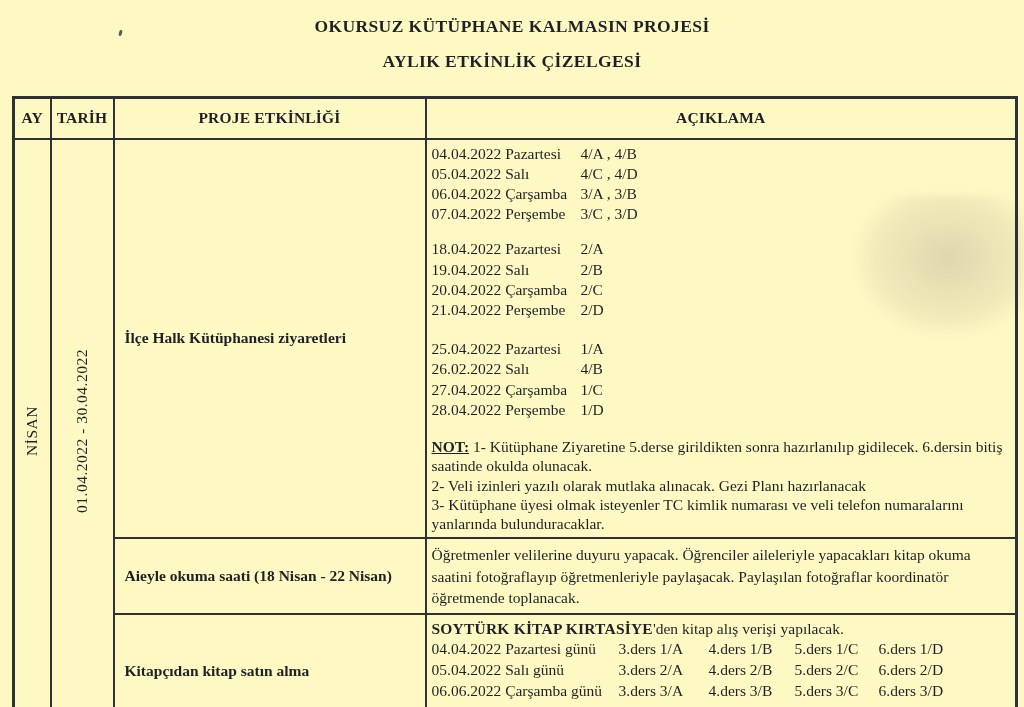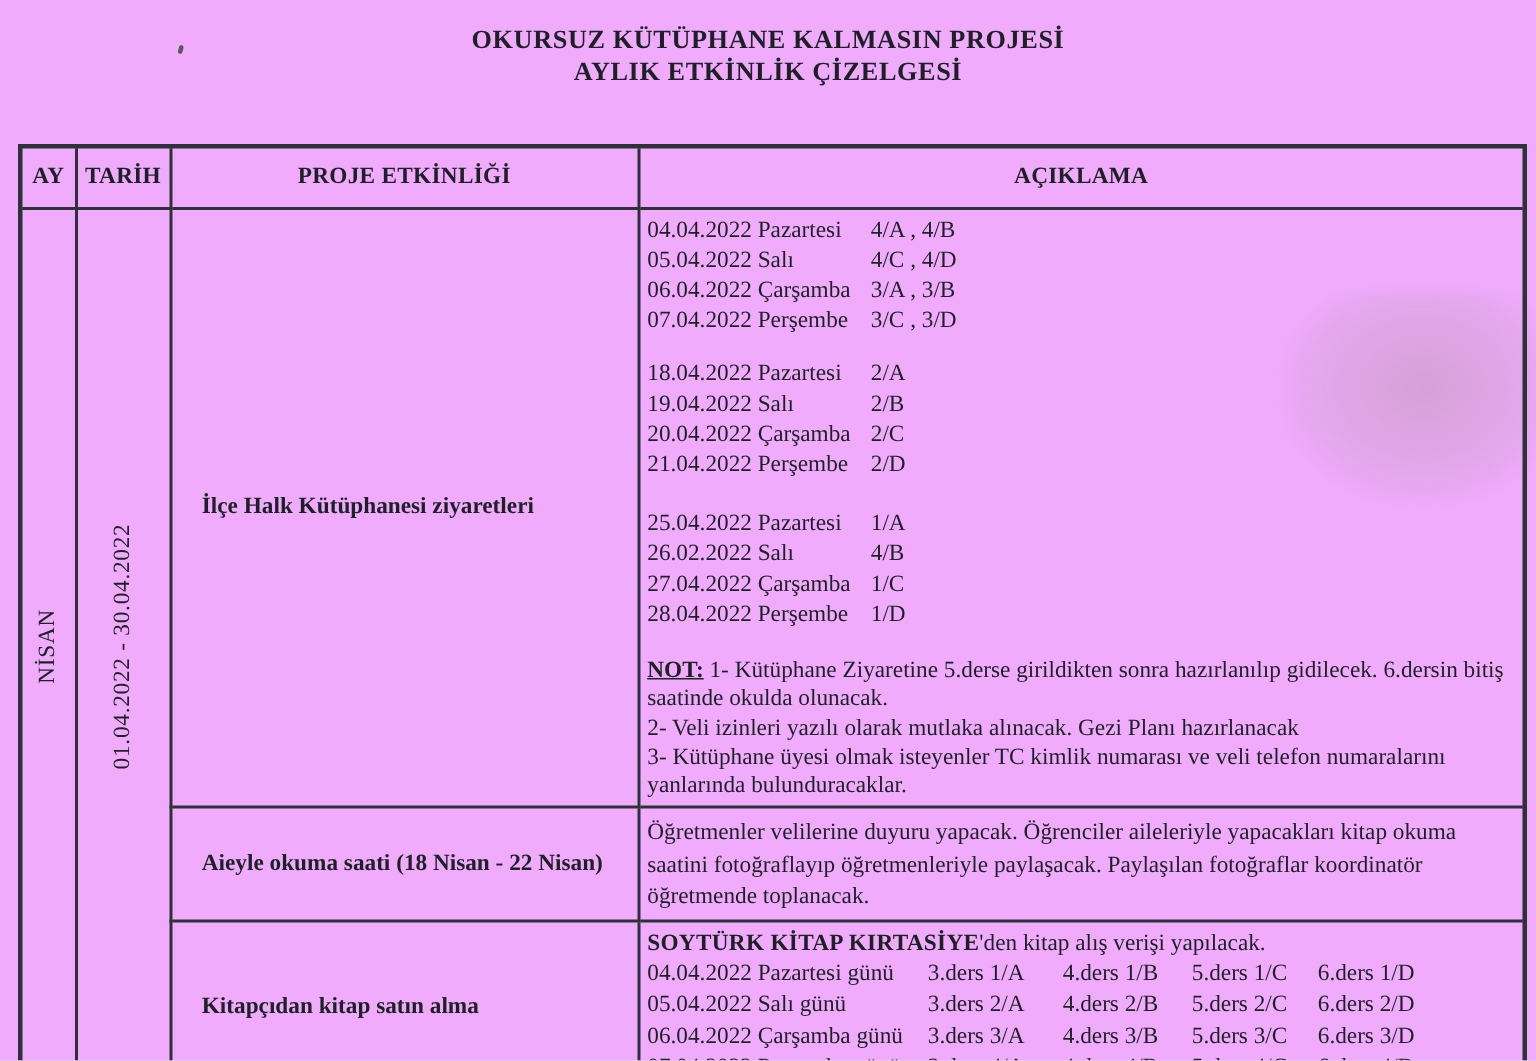--- a/index.html
+++ b/index.html
@@ -1,39 +1,39 @@
 <!DOCTYPE html>
 <html><head>
 <meta charset="utf-8">
 <style>
   * { margin:0; padding:0; box-sizing:border-box; }
   html,body { background:#dddedc; }
   .page {
     position:relative;
     width:1024px; height:707px;
-    background:#f0abfc;
+    background:#fef9c3;
     font-family:"Liberation Serif","DejaVu Serif",serif;
     color:#1d2126;
     overflow:hidden;
   }
   
   .stain {
     position:absolute; left:855px; top:195px; width:170px; height:140px;
     background:radial-gradient(ellipse at 55% 45%, rgba(150,138,128,0.30), rgba(150,138,128,0.12) 55%, rgba(150,138,128,0) 75%);
     filter:blur(3px);
     pointer-events:none;
   }
   .speck {
     position:absolute; left:119px; top:30px; width:3px; height:6px;
     background:#5a5a58; border-radius:2px; transform:rotate(15deg);
     pointer-events:none;
   }
   .title-block { position:absolute; top:0; left:0; width:100%; text-align:center; }
   .title-1 { margin-top:16px; font-size:17.5px; font-weight:bold; letter-spacing:0.4px; }
-  .title-2 { font-size:17.5px; font-weight:bold; letter-spacing:0.4px; }
+  .title-2 { margin-top:14px; font-size:17.5px; font-weight:bold; letter-spacing:0.4px; }
 
   table.doc-table {
     position:absolute; left:12px; top:96px;
     width:1003px;
     border-collapse:collapse;
     table-layout:fixed;
     background:transparent;
   }
   table.doc-table th, table.doc-table td {
     border:2.5px solid #2c3238;
@@ -57,21 +57,21 @@
   td.vcell { text-align:center; }
   .vertical {
     writing-mode:vertical-rl;
     transform:rotate(180deg);
     white-space:nowrap;
     display:inline-block;
     font-size:15.5px;
     letter-spacing:0.5px;
   }
 
-  td.activity-cell { padding-left:20px; font-weight:bold; vertical-align:middle; }
+  td.activity-cell { padding-left:10px; font-weight:bold; vertical-align:middle; }
 
   td.desc-cell { padding:4px 6px 4px 5px; vertical-align:top;margin-left:25px; }
 
   .visit-block { margin-bottom:15px; }
   .visit-block.b2 { margin-bottom:19px; }
   .visit-line { display:flex; line-height:20.2px; }
   .visit-date { width:149px; flex:0 0 auto; }
   .visit-classes { flex:0 0 auto; }
 
   .note { margin-top:17px; line-height:19.3px; }
@@ -212,21 +212,21 @@
           <span class="p-lesson">6.ders 1/D</span>
         </div>
         <div class="purchase-line">
           <span class="p-day">05.04.2022 Salı günü</span>
           <span class="p-lesson">3.ders 2/A</span>
           <span class="p-lesson l4">4.ders 2/B</span>
           <span class="p-lesson l5">5.ders 2/C</span>
           <span class="p-lesson">6.ders 2/D</span>
         </div>
         <div class="purchase-line">
-          <span class="p-day">06.04.2022 Çarşamba günü</span>
+          <span class="p-day">06.06.2022 Çarşamba günü</span>
           <span class="p-lesson">3.ders 3/A</span>
           <span class="p-lesson l4">4.ders 3/B</span>
           <span class="p-lesson l5">5.ders 3/C</span>
           <span class="p-lesson">6.ders 3/D</span>
         </div>
         <div class="purchase-line">
           <span class="p-day">07.04.2022 Perşembe günü</span>
           <span class="p-lesson">3.ders 4/A</span>
           <span class="p-lesson l4">4.ders 4/B</span>
           <span class="p-lesson l5">5.ders 4/C</span>

